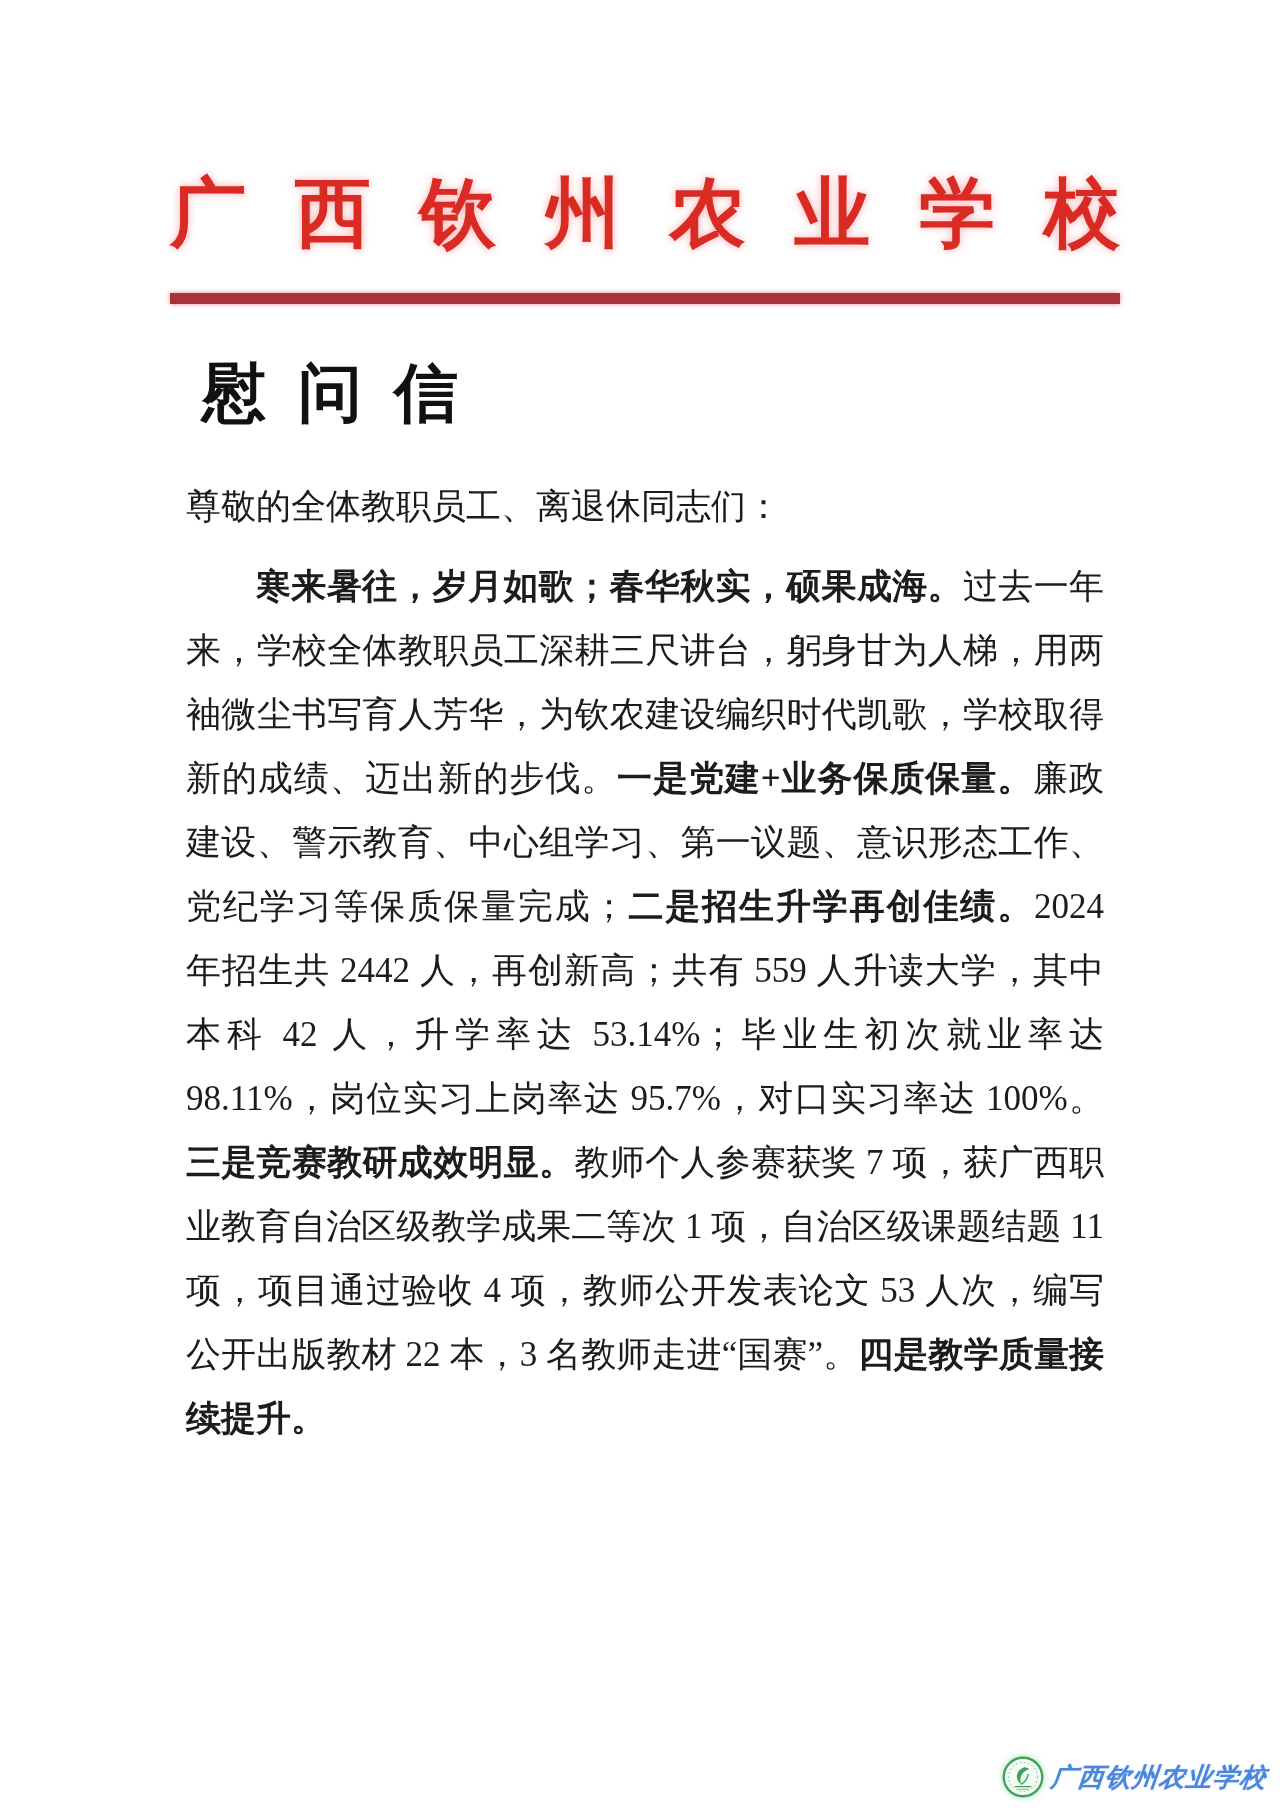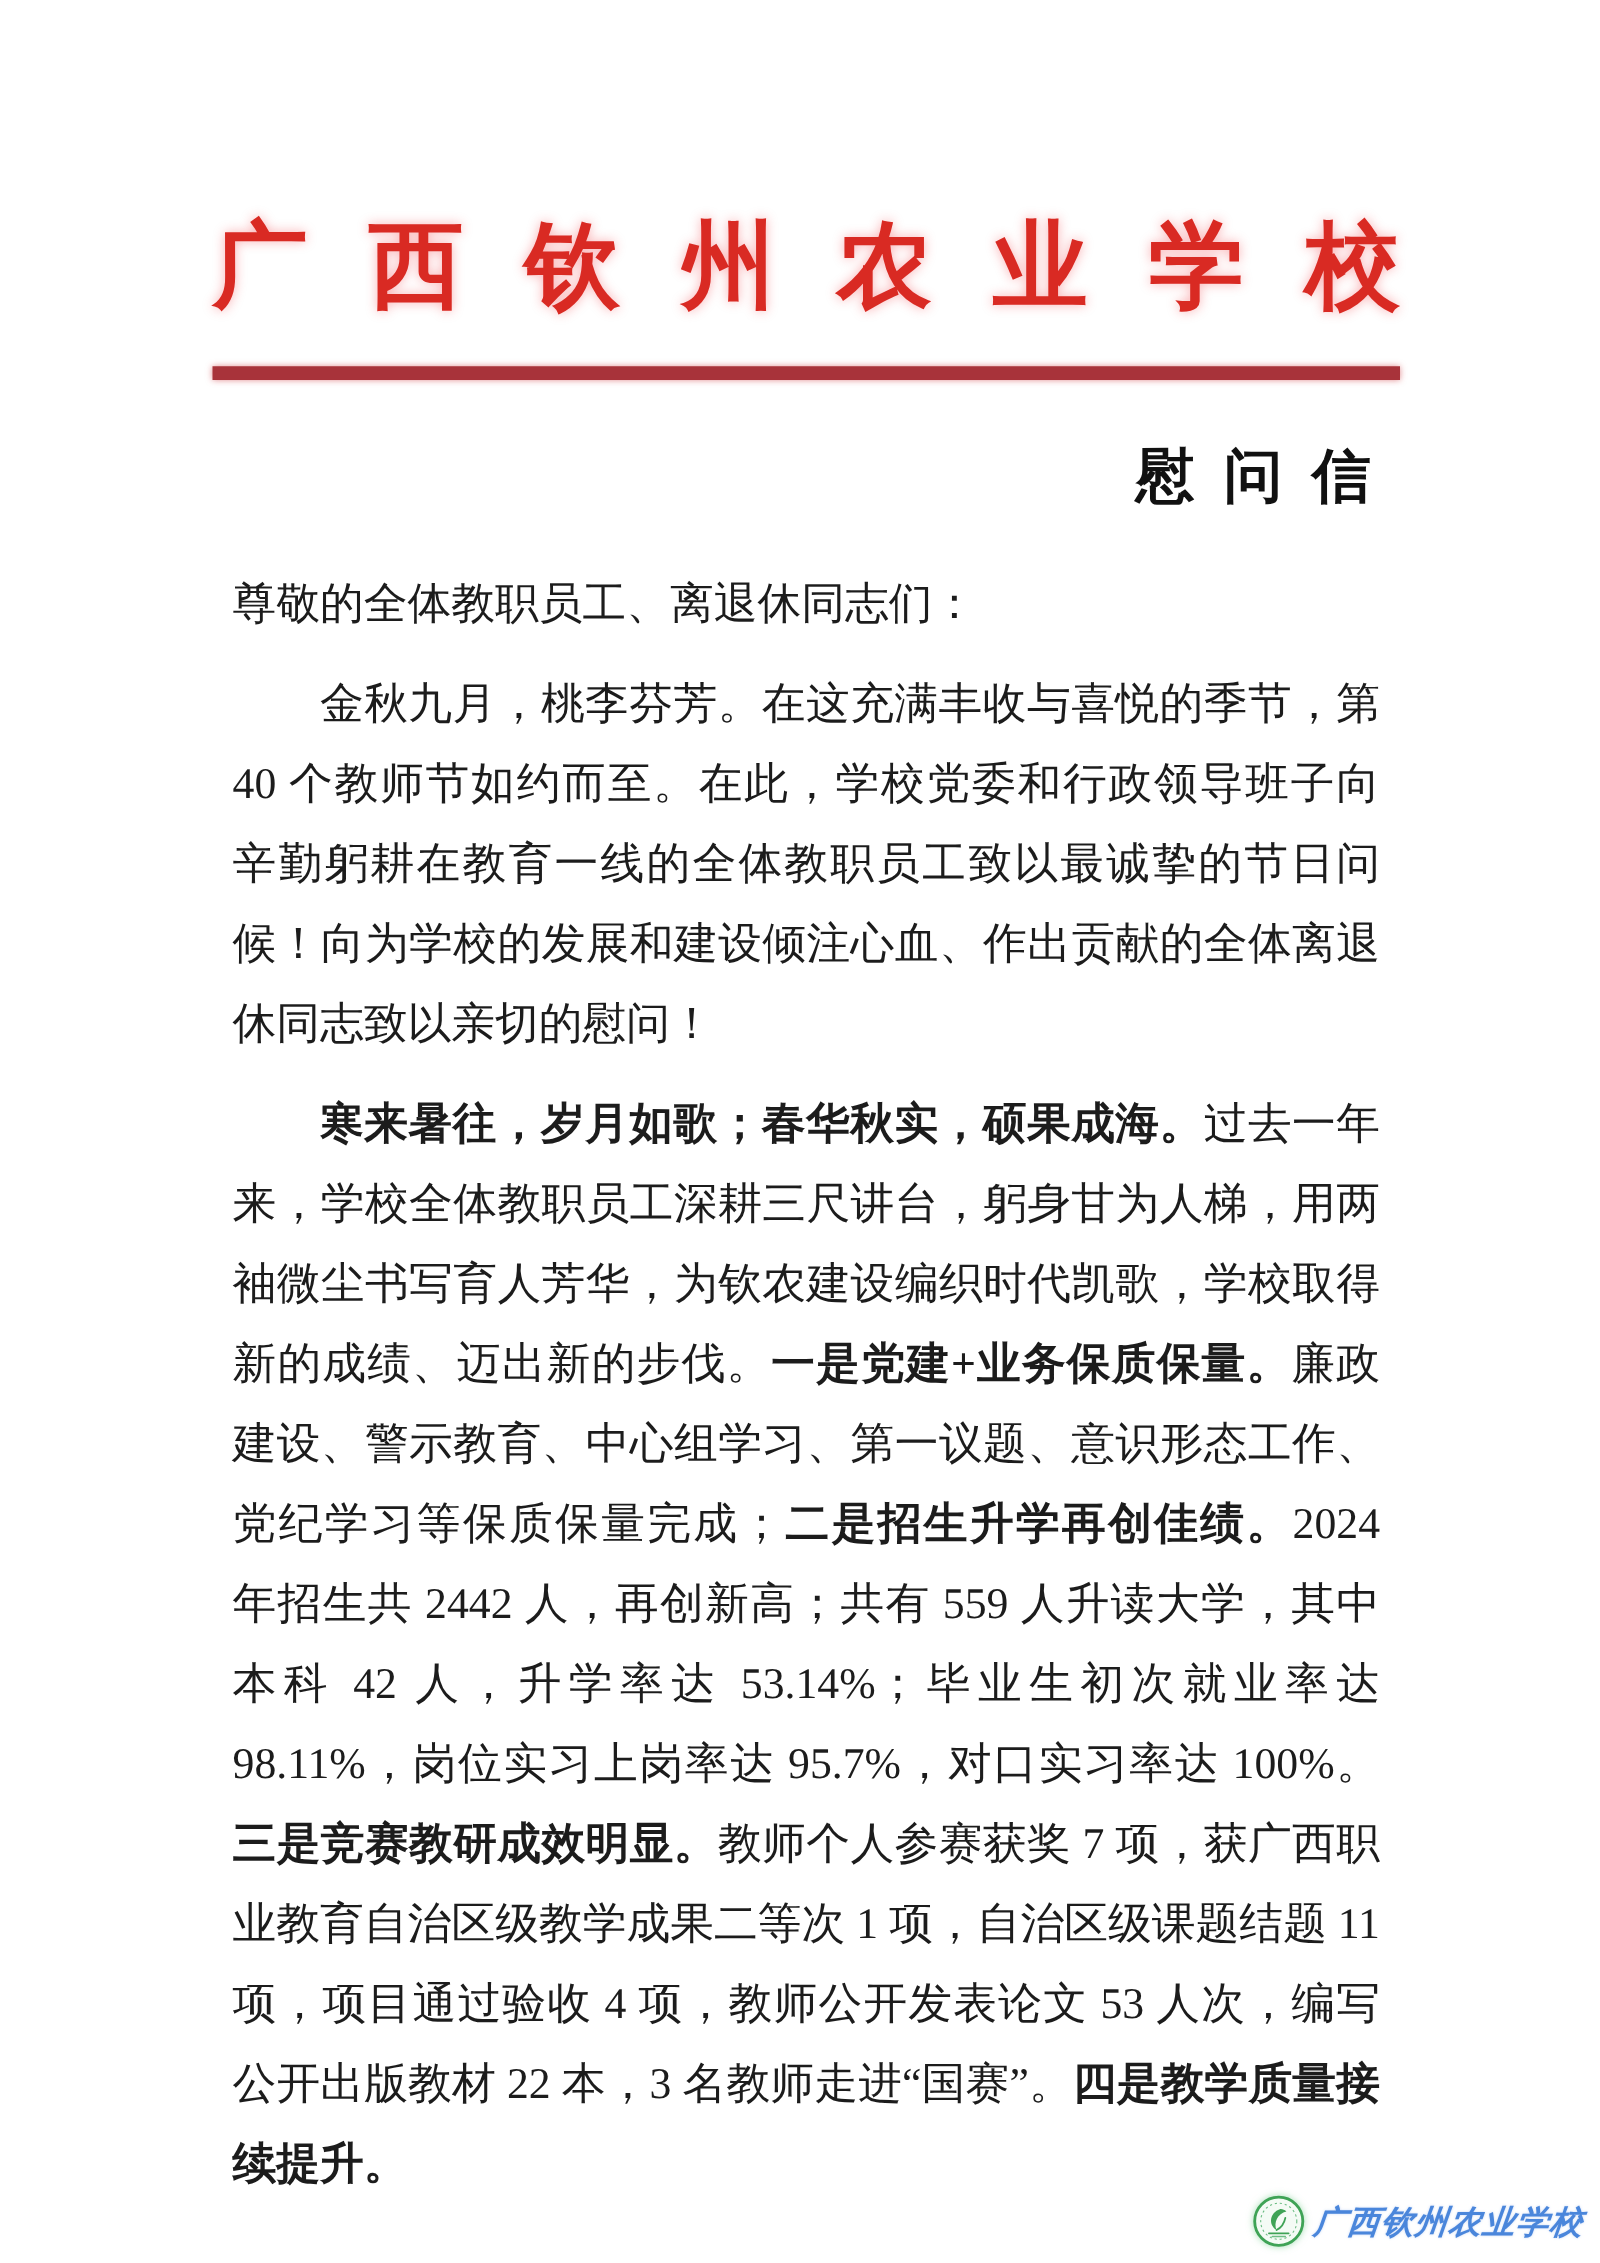--- a/index.html
+++ b/index.html
@@ -38,24 +38,24 @@
     white-space:nowrap;
   }
   .rule{
     margin-top:34px;
     height:11px;
     background:var(--rule-red);
     box-shadow:0 0 5px rgba(200,40,48,0.55);
   }
   .doc-title{
     margin-top:46px;
-    font-size:47px;
+    font-size:64px;
     font-weight:700;
     color:#111;
-    text-align:right;
+    text-align:left;
     letter-spacing:0.5em;
     text-indent:0.5em;
   }
   .body-text-block{
     margin-top:38px;
     font-size:35px;
     line-height:64px;
     text-align:justify;
     color:var(--ink);
   }
@@ -97,21 +97,20 @@
   <div class="column">
 
     <div class="letterhead">广西钦州农业学校</div>
 
     <div class="rule"></div>
 
     <div class="doc-title">慰问信</div>
 
     <div class="body-text-block">
         <p class="para"><span class="seg">尊敬的全体教职员工、离退休同志们：</span></p>
-        <p class="para indent"><span class="seg">金秋九月，桃李芬芳。在这充满丰收与喜悦的季节，第 40 个教师节如约而至。在此，学校党委和行政领导班子向辛勤躬耕在教育一线的全体教职员工致以最诚挚的节日问候！向为学校的发展和建设倾注心血、作出贡献的全体离退休同志致以亲切的慰问！</span></p>
         <p class="para indent"><span class="seg seg-bold">寒来暑往，岁月如歌；春华秋实，硕果成海。</span><span class="seg">过去一年来，学校全体教职员工深耕三尺讲台，躬身甘为人梯，用两袖微尘书写育人芳华，为钦农建设编织时代凯歌，学校取得新的成绩、迈出新的步伐。</span><span class="seg seg-bold">一是党建+业务保质保量。</span><span class="seg">廉政建设、警示教育、中心组学习、第一议题、意识形态工作、党纪学习等保质保量完成；</span><span class="seg seg-bold">二是招生升学再创佳绩。</span><span class="seg">2024 年招生共 2442 人，再创新高；共有 559 人升读大学，其中本科 42 人，升学率达 53.14%；毕业生初次就业率达 98.11%，岗位实习上岗率达 95.7%，对口实习率达 100%。</span><span class="seg seg-bold">三是竞赛教研成效明显。</span><span class="seg">教师个人参赛获奖 7 项，获广西职业教育自治区级教学成果二等次 1 项，自治区级课题结题 11 项，项目通过验收 4 项，教师公开发表论文 53 人次，编写公开出版教材 22 本，3 名教师走进“国赛”。</span><span class="seg seg-bold">四是教学质量接续提升。</span></p>
       </div>
 
   </div>
 
   <div class="footer-brand">
     <svg class="footer-logo" viewBox="0 0 48 48" xmlns="http://www.w3.org/2000/svg">
       <circle cx="24" cy="24" r="22" fill="#f4fbf5" stroke="#3fa356" stroke-width="2.6"></circle>
       <circle cx="24" cy="24" r="16.5" fill="none" stroke="#6dbd84" stroke-width="1" stroke-dasharray="2 2.6"></circle>
       <path d="M25 13 C 16 16, 14 27, 22 32 C 19 25, 23 17, 31 15 C 29 13.5, 27 12.6, 25 13 Z" fill="#3fa356"></path>

